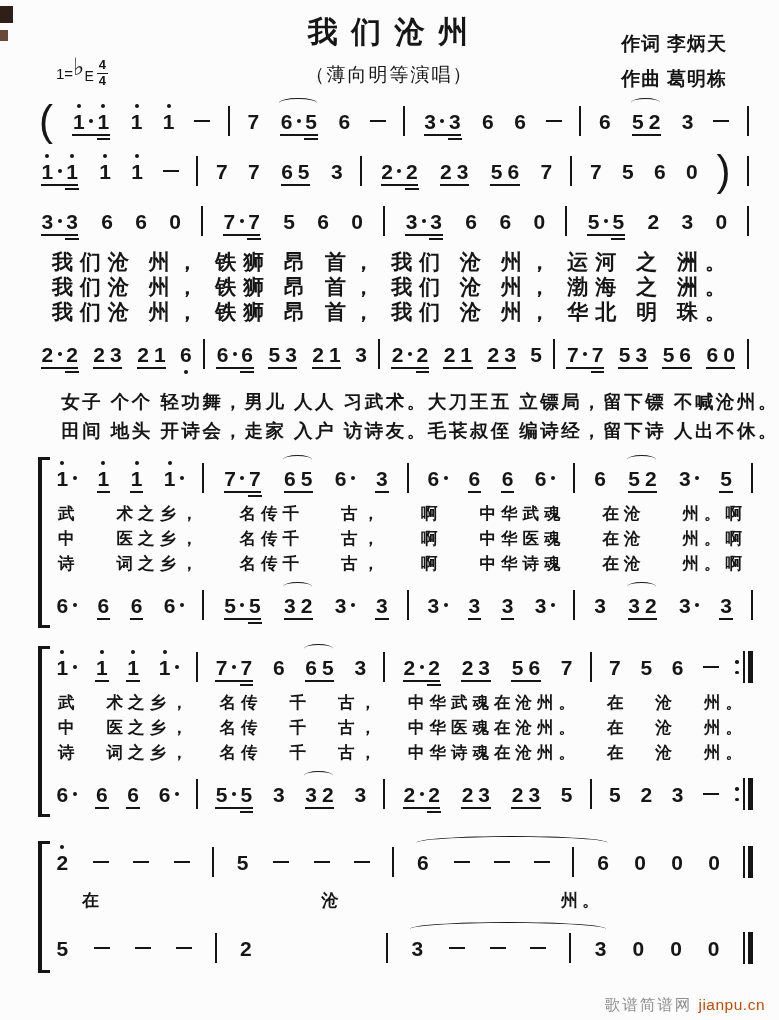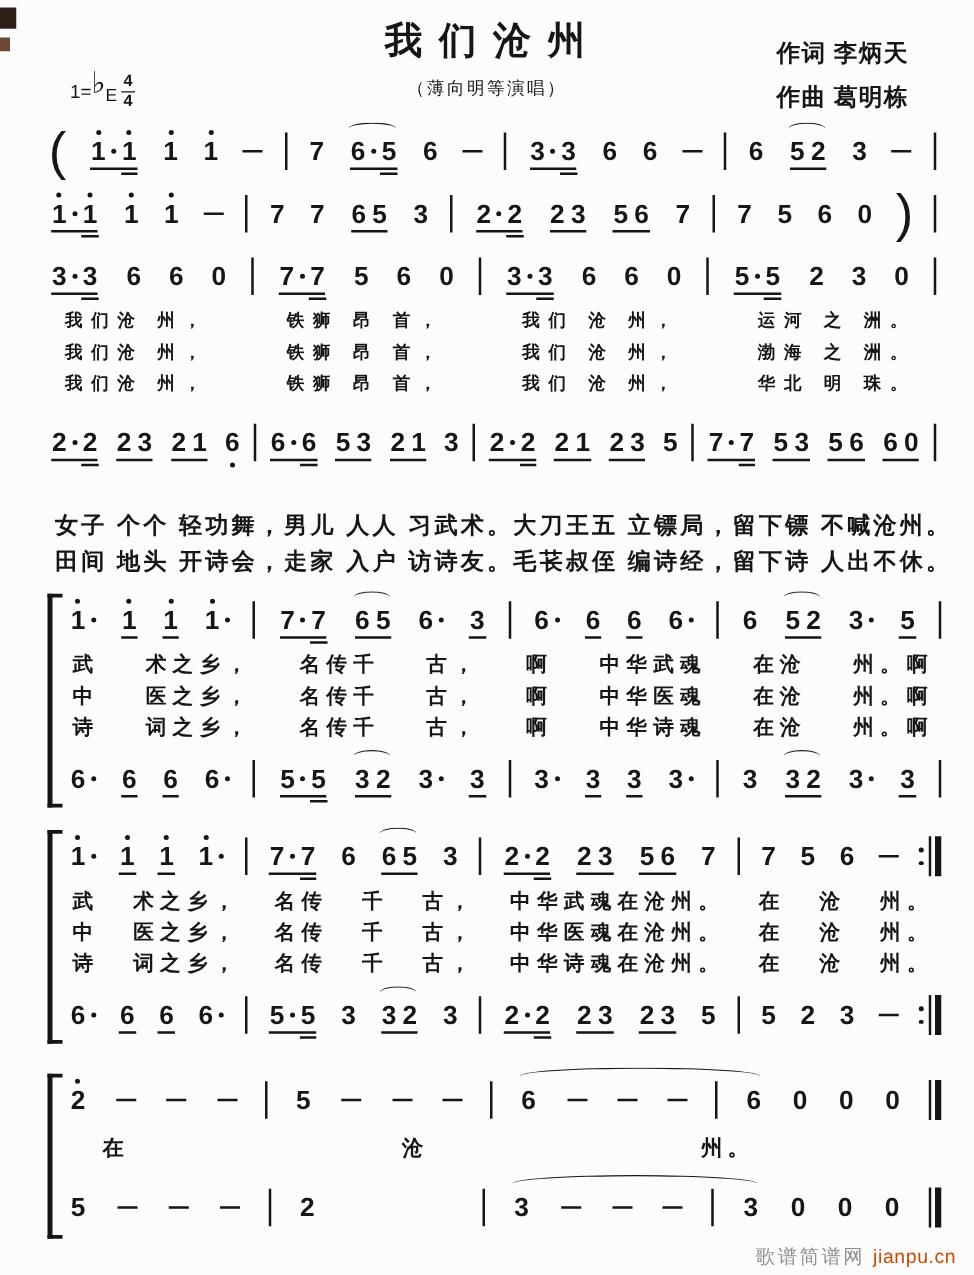--- a/index.html
+++ b/index.html
@@ -10,21 +10,21 @@
   
   .artifact{position:absolute;background:#2e1f17;}
   .a1{left:0;top:6px;width:13px;height:17px;}
   .a2{left:0;top:30px;width:8px;height:11px;background:#6b4a35;}
 
   
   .header{position:relative;height:94px;}
   .titles{text-align:center;}
   .title{font-family:"Liberation Serif","DejaVu Serif",serif;font-weight:700;font-size:30px;
          letter-spacing:3px;padding-top:8px;}
-  .subtitle{font-family:Liberation Sans, sans-serif;font-size:14px;margin-top:9px;letter-spacing:2px;}
+  .subtitle{font-family:Liberation Sans, sans-serif;font-size:19px;margin-top:9px;letter-spacing:2px;}
   .credits{position:absolute;right:52px;top:22px;font-family:"Liberation Serif","DejaVu Serif",serif;
            font-size:19px;font-weight:600;line-height:35px;letter-spacing:1px;}
   .keysig{position:absolute;left:56px;top:54px;font-size:15px;display:flex;align-items:center;}
   .flat{font-size:24px;font-weight:600;position:relative;top:-6px;line-height:0;}
   .keyletter{font-size:14px;position:relative;top:3px;}
   .meter{display:inline-flex;flex-direction:column;align-items:center;font-size:13px;line-height:1.15;
          margin-left:3px;font-weight:600;}
   .meter .mt{border-bottom:1.3px solid #151515;padding:0 2px;}
 
   
@@ -49,23 +49,23 @@
   .rthin{width:2px;height:32px;background:#151515;} .rthick{width:5px;height:32px;background:#151515;}
   .par{font-size:42px;font-weight:400;line-height:40px;padding:0 1px;}
   .dashx{width:16px;height:2.6px;background:#151515;margin:0 2px;}
   .spx{width:16px;height:2px;}
   .arc{position:absolute;border-top:1.7px solid #151515;border-radius:50% 50% 0 0;height:9px;}
 
   
   .lrow{display:flex;justify-content:space-between;align-items:baseline;}
   .lseg{white-space:pre;font-weight:700;}
   .verse-rows{margin:2px 46px 8px 52px;}
-  .verse-rows .lrow{height:25px;} .verse-rows .lseg{font-size:14px;letter-spacing:7px;}
+  .verse-rows .lrow{height:25px;} .verse-rows .lseg{font-size:21px;letter-spacing:7px;}
   .couplet{font-size:18.5px;font-weight:700;letter-spacing:2.5px;line-height:29px;white-space:pre;margin-left:44px;}
-  .couplets{margin-top:28px;margin-bottom:6px;}
+  .couplets{margin-top:10px;margin-bottom:6px;text-align:right;}
 
   
   .system{position:relative;margin:8px 26px 0 30px;padding:2px 0 2px 24px;}
   .brk{position:absolute;left:8px;top:4px;bottom:4px;width:8px;
        border-left:4px solid #151515;border-top:3px solid #151515;border-bottom:3px solid #151515;}
   .system .mwrap{margin:0 0 2px 0;}
   .sys-rows{margin:0 6px 4px 4px;}
   .sys-rows .lrow{height:25px;} .sys-rows .lseg{font-size:16.5px;letter-spacing:5px;}
   .sys-b{margin-top:10px;}
   .coda{margin-top:16px;}

